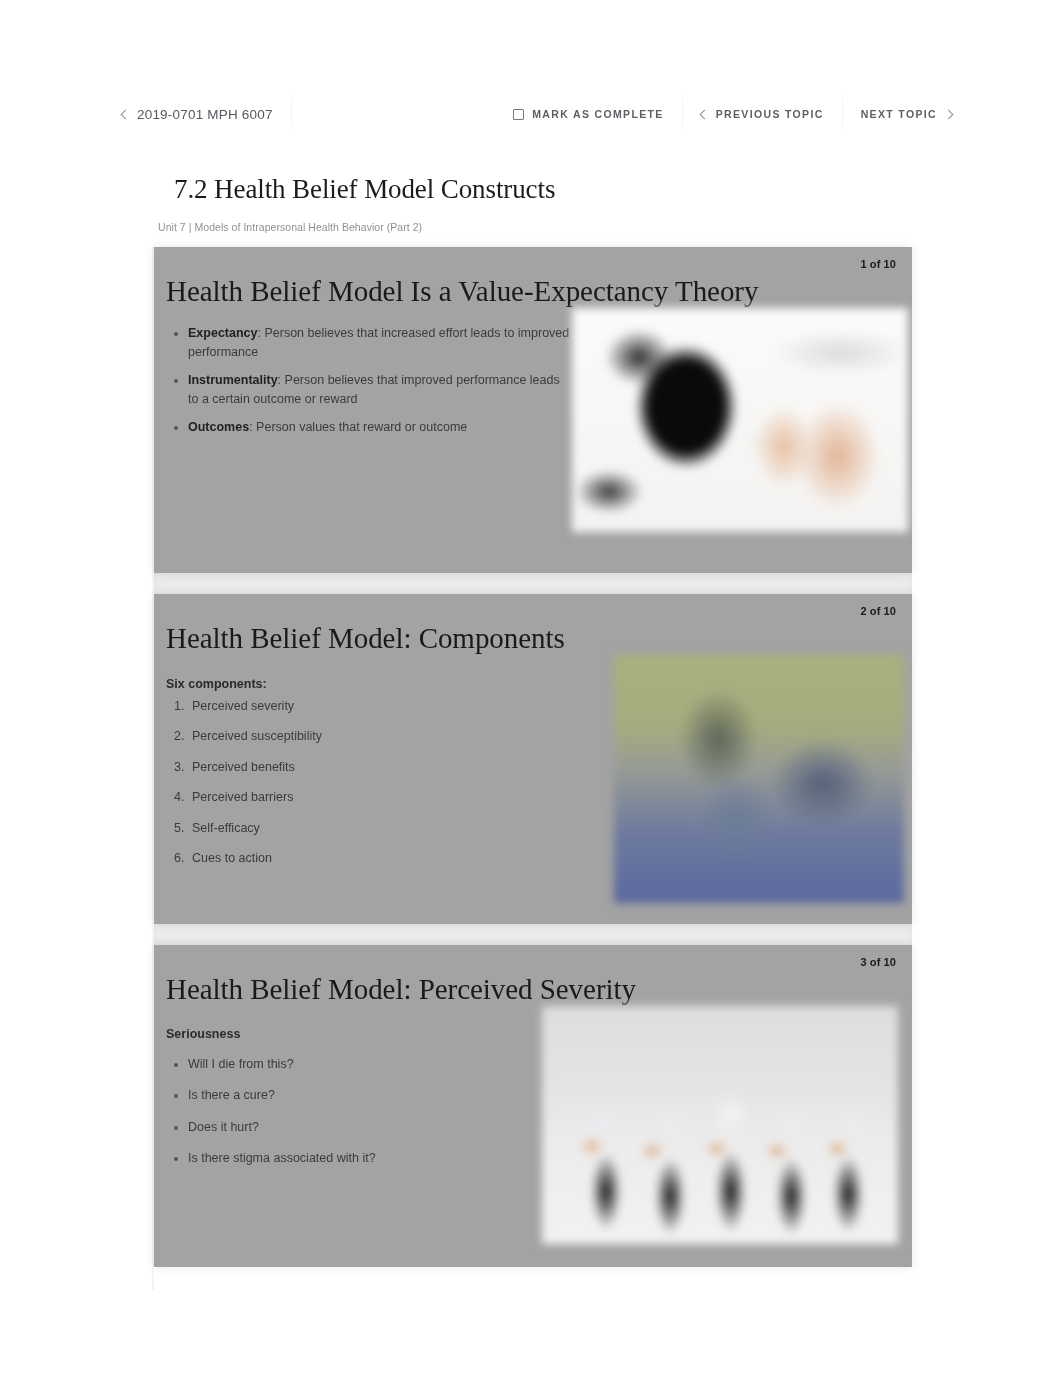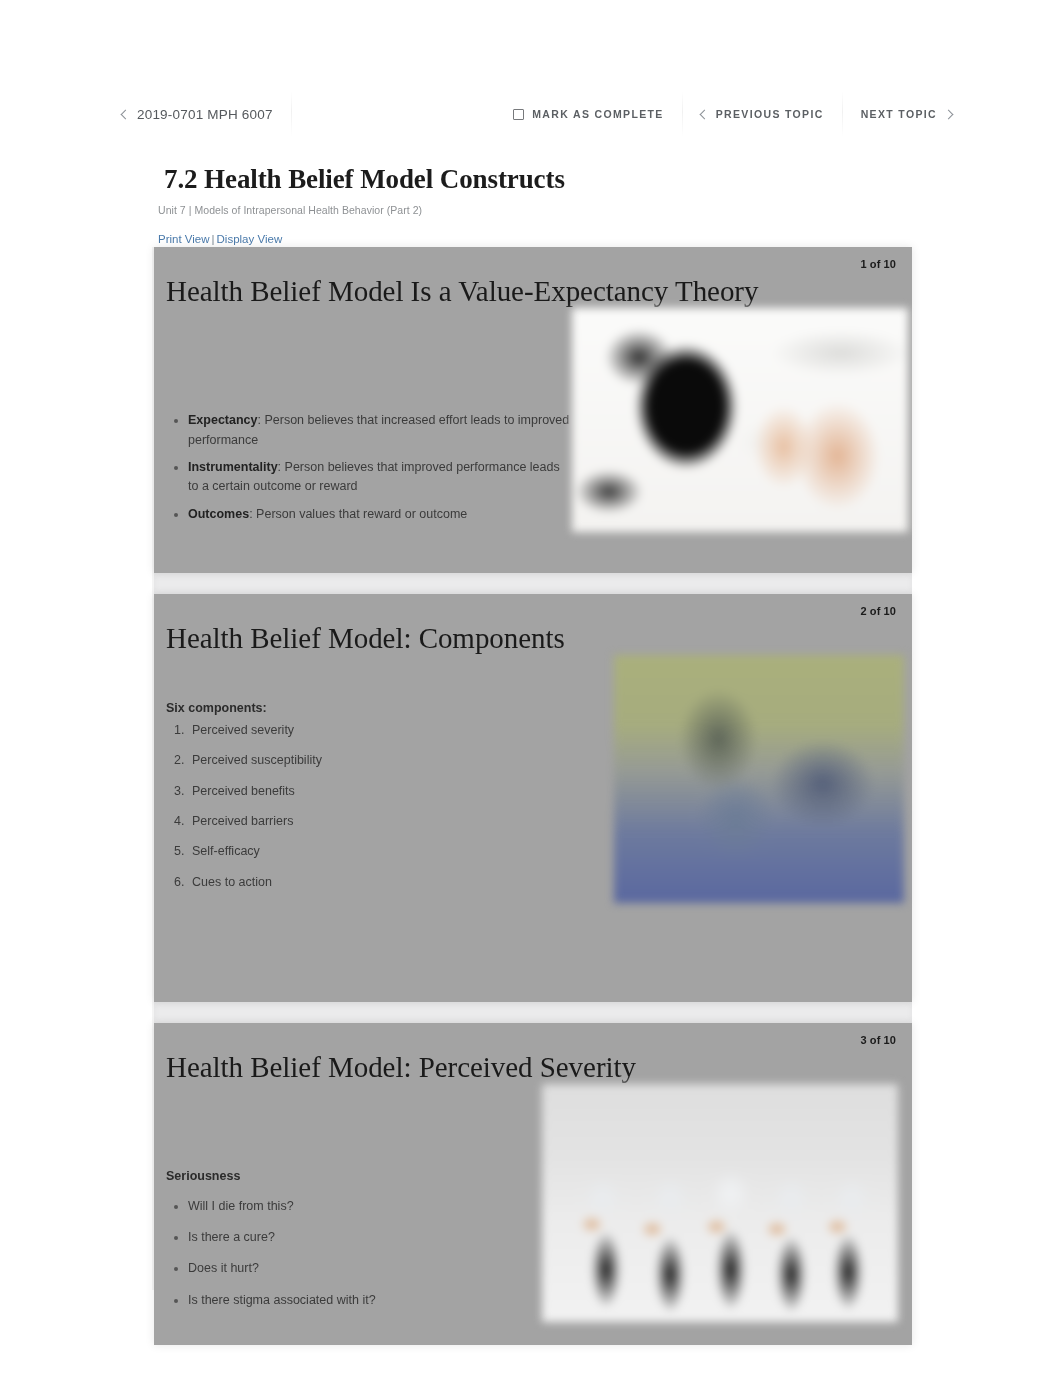--- a/index.html
+++ b/index.html
@@ -91,23 +91,23 @@
   
   .page-head {
     position: absolute;
     left: 158px;
     top: 158px;
     width: 760px;
   }
   .page-title {
     font-family: "Liberation Serif", serif;
     font-size: 27px;
-    font-weight: bold;
+    font-weight: normal;
     color: #1c1c1c;
-    margin: 6px;
+    margin: 16px;
     letter-spacing: -0.1px;
   }
   .page-sub {
     font-size: 10.5px;
     color: #8e9194;
     margin-top: 9px;
     letter-spacing: 0.05px;
   }
   .viewlinks {
     margin-top: 17px;
@@ -153,21 +153,21 @@
     font-family: "Liberation Serif", serif;
     font-size: 29px;
     font-weight: normal;
     color: #1a1a1a;
     margin: 0;
     padding: 28px 0 0 12px;
     letter-spacing: -0.05px;
   }
   .slide-body {
     display: flex;
-    align-items: flex-end;
+    align-items: flex-start;
     padding: 0 4px 0 12px;
   }
   .slide-text { flex: 0 0 auto; }
   .slide-media { flex: 1 1 auto; display: flex; justify-content: flex-end; }
 
   .subhead {
     font-size: 12.5px;
     font-weight: bold;
     color: #2b2b2b;
     margin: 0 0 6px 0;
@@ -301,21 +301,21 @@
         </ul>
       </div>
       <div class="slide-media">
         <div class="photo photo-1"></div>
       </div>
     </div>
   </div>
 
   <div class="slide-gap"></div>
 
-  <div class="slide" style="height:408px;">
+  <div class="slide" style="height:330px;">
     <div class="slide-counter">2 of 10</div>
     <h2 class="slide-title">Health Belief Model: Components</h2>
     <div class="slide-body">
       <div class="slide-text" style="width:448px;padding-top:22px;">
         <div class="subhead">Six components:</div>
         <ol class="numbers">
           <li>Perceived severity</li>
           <li>Perceived susceptibility</li>
           <li>Perceived benefits</li>
           <li>Perceived barriers</li>

